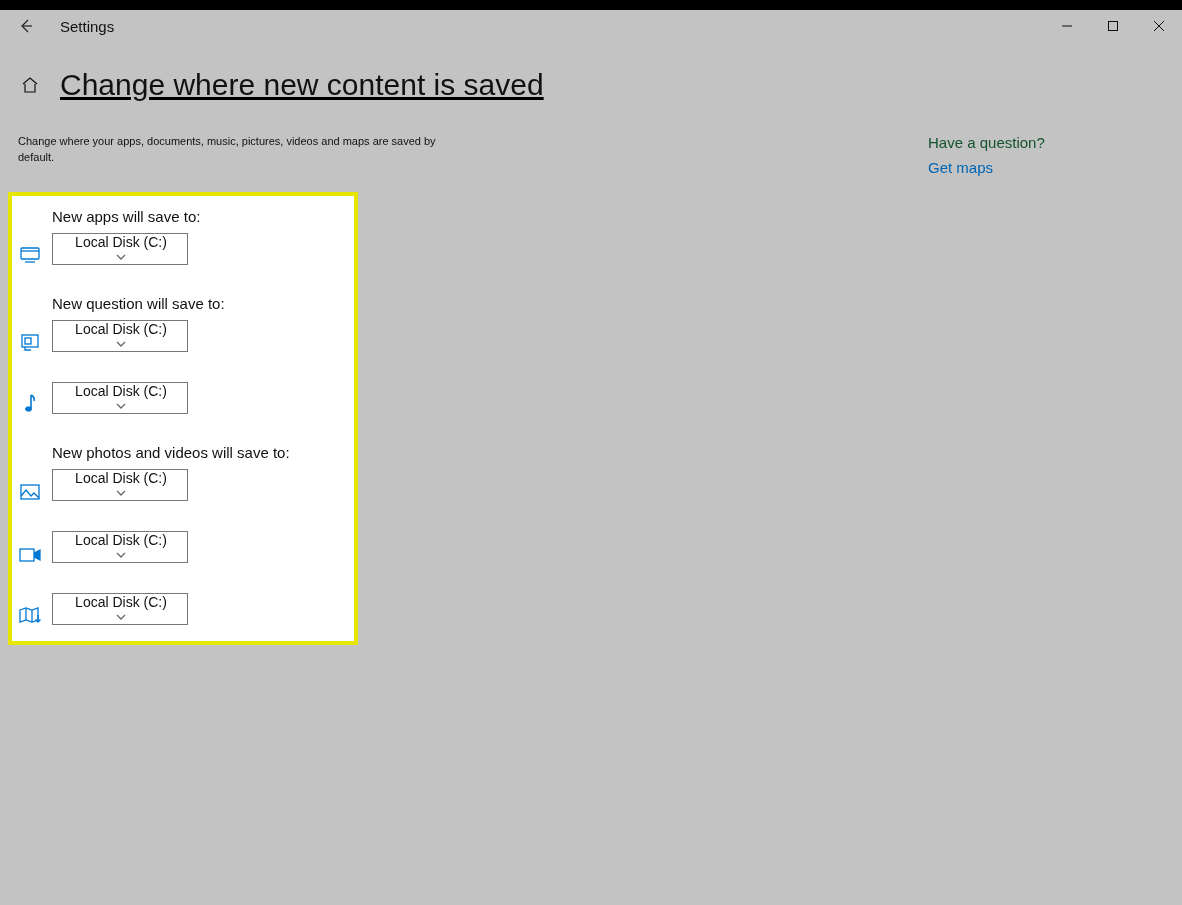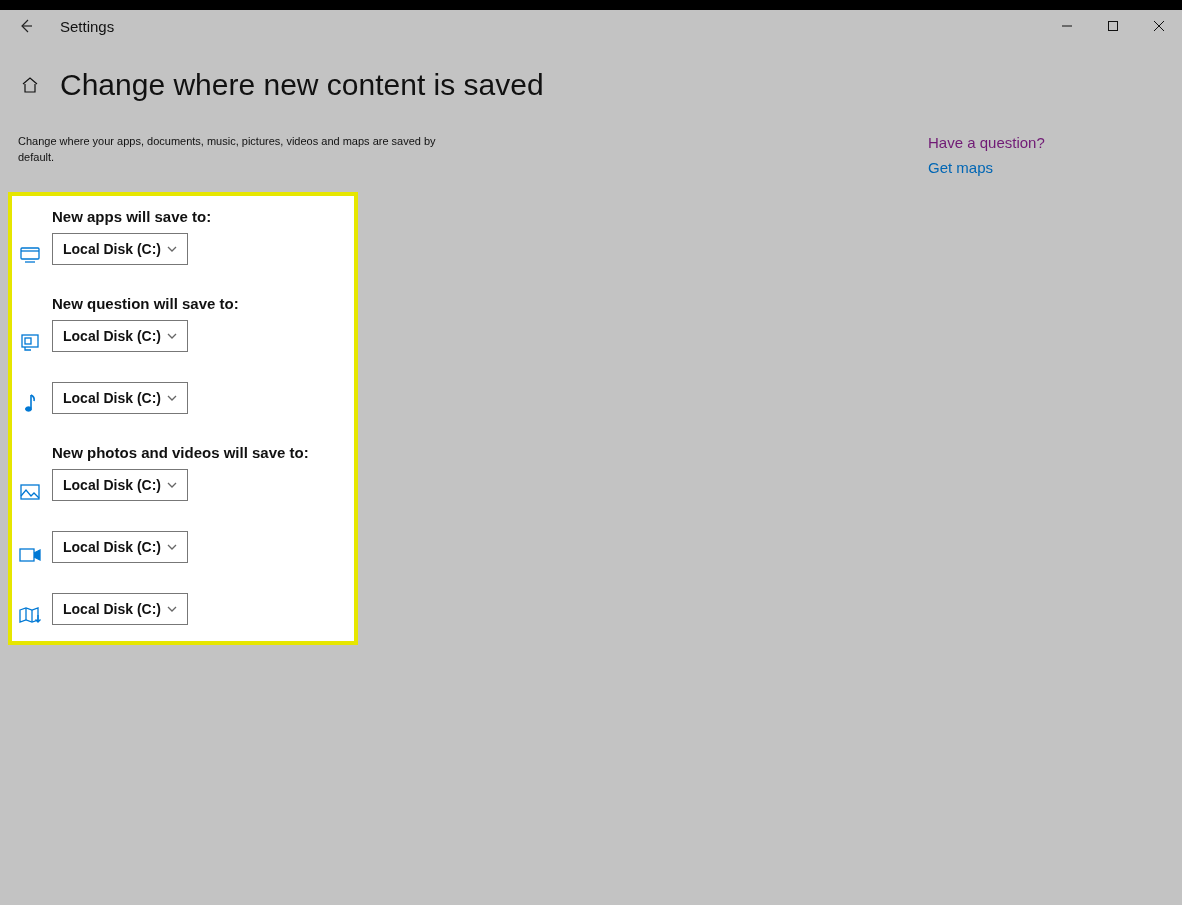--- a/index.html
+++ b/index.html
@@ -37,20 +37,21 @@
     display: flex;
   }
   .win-btn {
     width: 46px; height: 32px;
     display:flex; align-items:center; justify-content:center;
   }
   .header-row {
     display: flex;
     align-items: center;
     padding: 26px 0 0 20px;
+    text-decoration: underline;
   }
   .home-btn {
     width: 20px; height: 20px;
     display:flex; align-items:center; justify-content:center;
   }
   .page-title {
     font-size: 30px;
     font-weight: 400;
     margin-left: 20px;
     color: #111;
@@ -67,21 +68,21 @@
     max-width: 440px;
     margin-bottom: 26px;
   }
   .highlight-box {
     background: #fff;
     border: 4px solid #e6e600;
     width: 350px;
     padding: 6px 8px 16px 4px;
     margin-left: -10px;
   }
-  .setting-row { margin-bottom: 24px; padding-top:6px;font-weight:bold;}
+  .setting-row { margin-bottom: 24px; padding-top:6px;}
   .setting-row:last-child { margin-bottom: 0; }
   .row-inner {
     display:flex;
     align-items:flex-end;
   }
   .row-icon {
     width: 28px;
     display:flex; justify-content:center;
     margin-right: 8px;
     color:#0078d4;
@@ -95,33 +96,34 @@
   .dropdown {
     display:flex;
     align-items:center;
     border: 1px solid #777;
     background: #fff;
     height: 32px;
     width: 136px;
     padding: 0 8px 0 10px;
     font-size: 14px;
     color:#111;
-    justify-content: space-between;
+    justify-content: flex-end;
+    flex-direction: column;
   }
   .chevron {
     width:14px; height:14px;
     display:flex; align-items:center; justify-content:center;
     color:#555;
   }
   .right-col {
     margin-left: 310px;
   }
   .question {
     font-size: 15px;
-    color:#701a75;
+    color:#14532d;
     margin-bottom: 8px;
   }
   .help-link {
     font-size: 15px;
     color: #0066b4;
   }
 </style>
 </head>
 <body>
 

